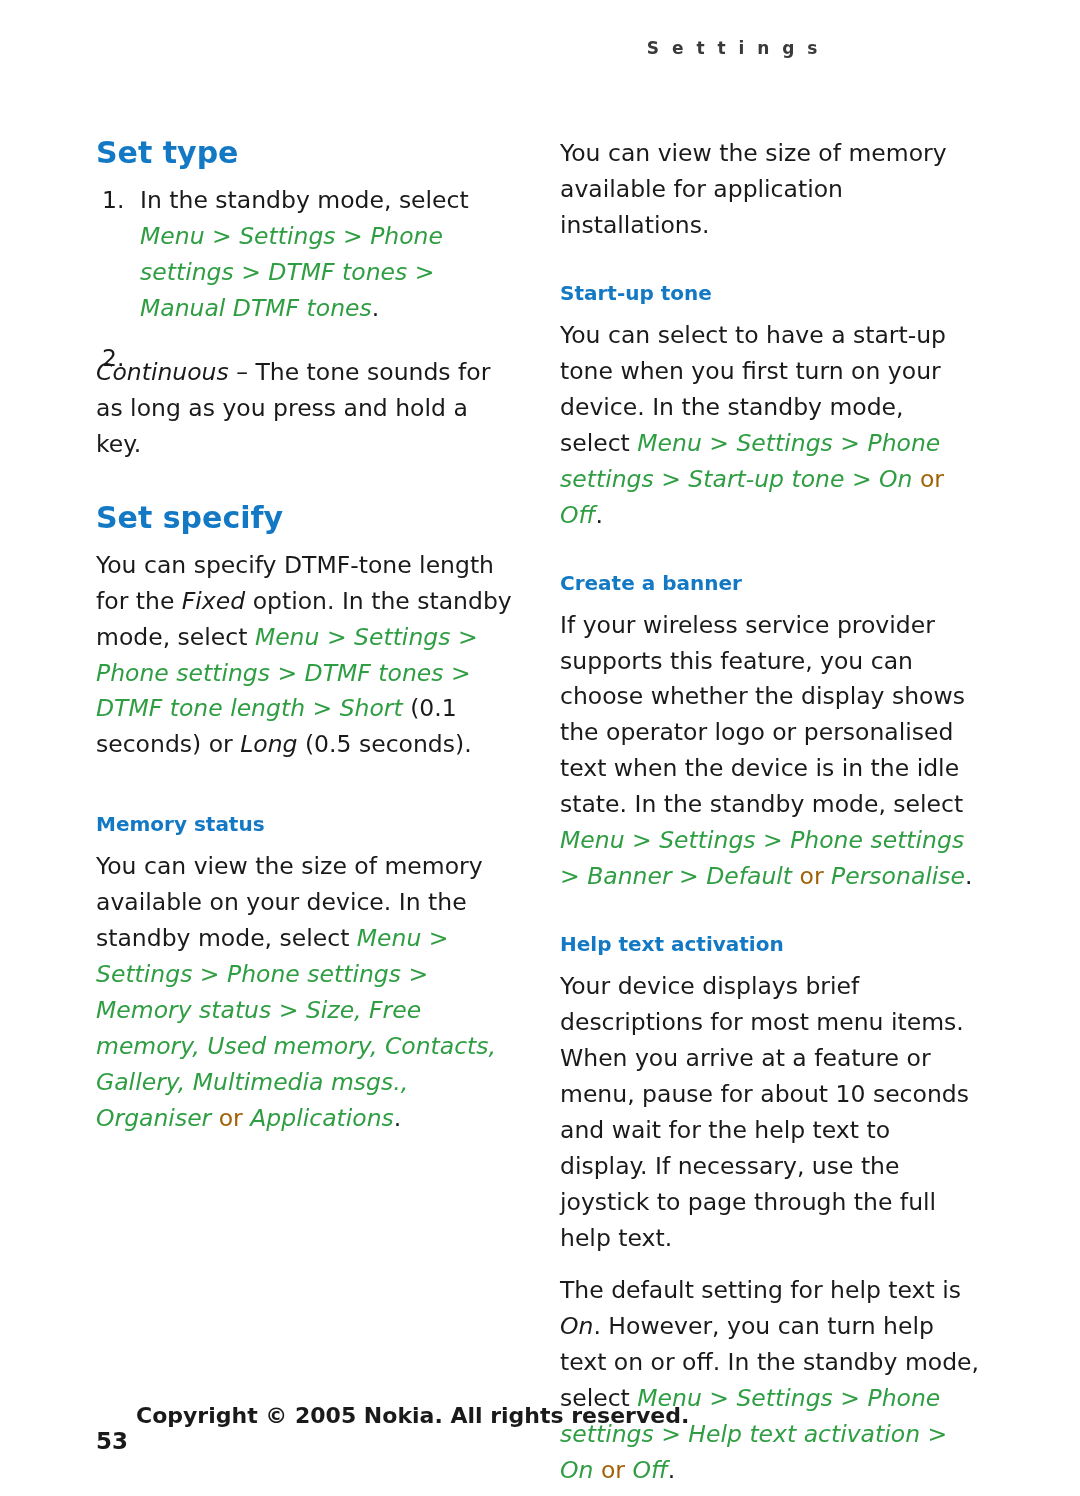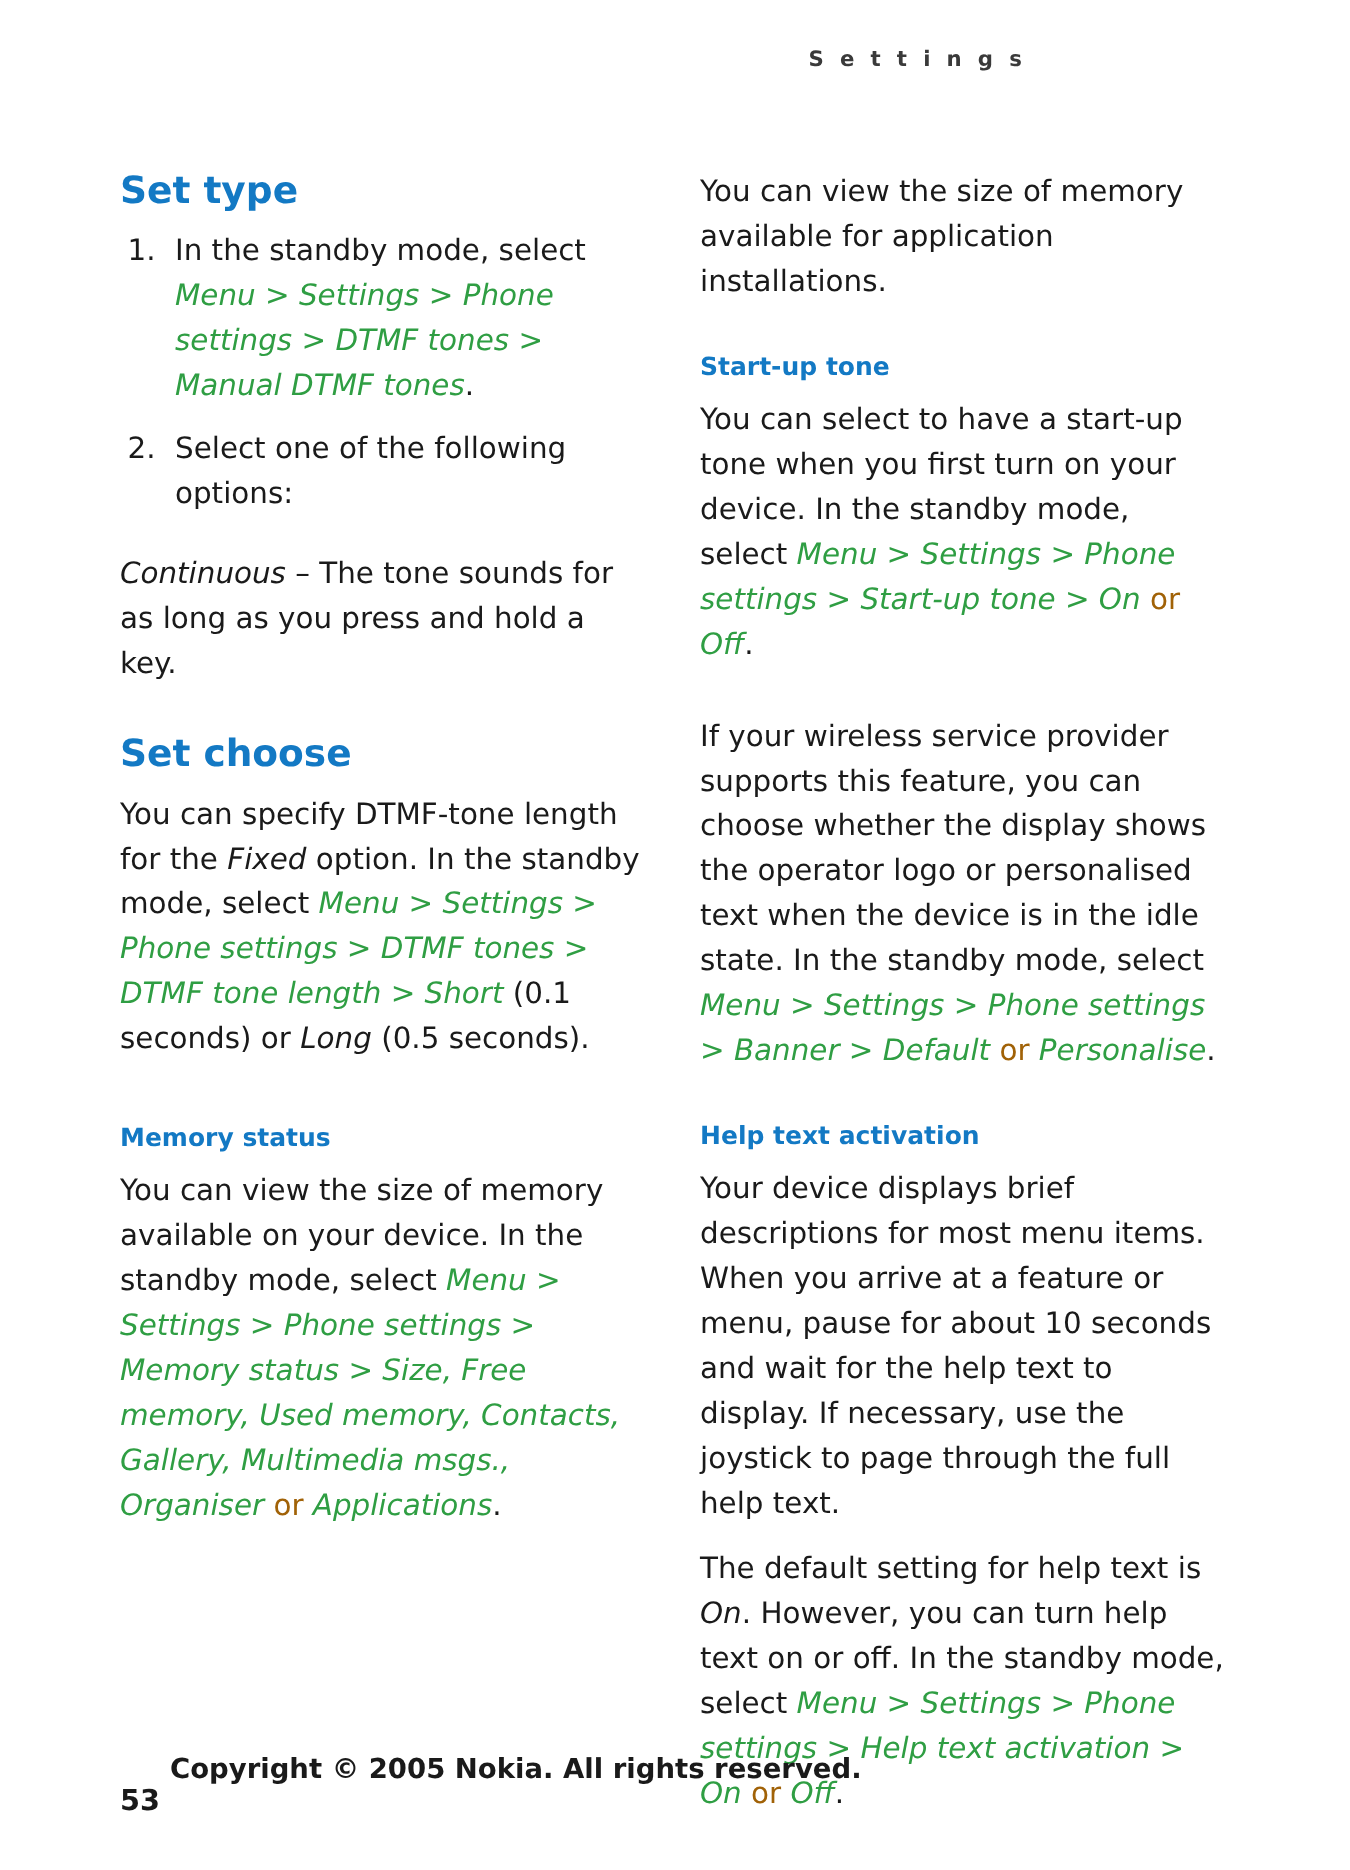--- a/index.html
+++ b/index.html
@@ -138,33 +138,33 @@
 
     <div class="col">
 
       <h2 class="sec tight">Set type</h2>
 
       <ol class="ol">
         <li>
           <span class="num">1.</span><span>In the standby mode, select </span><span class="grn">Menu &gt; Settings &gt; Phone settings &gt; DTMF tones &gt; Manual DTMF tones</span><span>.</span>
         </li>
         <li>
-          <span class="num">2.</span><span>Select one of the following options:</span>
+          <span class="num">2.</span>
         </li>
       </ol>
 
       <div class="spacer-sm"></div>
 
       <p class="body indent"><span class="it">Continuous</span><span> – The tone sounds for as long as you press and hold a key.</span></p>
 
 
 
       <div class="spacer-md"></div>
 
-      <h2 class="sec">Set choose</h2>
+      <h2 class="sec">Set specify</h2>
 
       <p class="body"><span>You can specify DTMF-tone length for the </span><span class="it">Fixed</span><span> option. In the standby mode, select </span><span class="grn">Menu &gt; Settings &gt; Phone settings &gt; DTMF tones &gt; DTMF tone length &gt; Short</span><span> (0.1 seconds) or </span><span class="it">Long</span><span> (0.5 seconds).</span></p>
 
       <div class="spacer-lg"></div>
 
       <h2 class="sec big">Memory status</h2>
 
       <p class="body"><span>You can view the size of memory available on your device. In the standby mode, select </span><span class="grn">Menu &gt; Settings &gt; Phone settings &gt; Memory status &gt; Size, Free memory, Used memory, Contacts, Gallery, Multimedia msgs., Organiser</span><span class="grn-r"> or </span><span class="grn">Applications</span><span>.</span></p>
 
     </div>
@@ -174,20 +174,21 @@
       <p class="body">You can view the size of memory available for application installations.</p>
 
       <div class="spacer-md"></div>
 
       <h2 class="sec big">Start-up tone</h2>
 
       <p class="body"><span>You can select to have a start-up tone when you first turn on your device. In the standby mode, select </span><span class="grn">Menu &gt; Settings &gt; Phone settings &gt; Start-up tone &gt; On</span><span class="grn-r"> or </span><span class="grn">Off</span><span>.</span></p>
 
       <div class="spacer-md"></div>
 
+      <h2 class="sec big">Create a banner</h2>
 
       <p class="body"><span>If your wireless service provider supports this feature, you can choose whether the display shows the operator logo or personalised text when the device is in the idle state. In the standby mode, select </span><span class="grn">Menu &gt; Settings &gt; Phone settings &gt; Banner &gt; Default</span><span class="grn-r"> or </span><span class="grn">Personalise</span><span>.</span></p>
 
       <div class="spacer-md"></div>
 
       <h2 class="sec big">Help text activation</h2>
 
       <p class="body">Your device displays brief descriptions for most menu items. When you arrive at a feature or menu, pause for about 10 seconds and wait for the help text to display. If necessary, use the joystick to page through the full help text.</p>
 
       <p class="body"><span>The default setting for help text is </span><span class="it">On</span><span>. However, you can turn help text on or off. In the standby mode, select </span><span class="grn">Menu &gt; Settings &gt; Phone settings &gt; Help text activation &gt; On</span><span class="grn-r"> or </span><span class="grn">Off</span><span>.</span></p>

